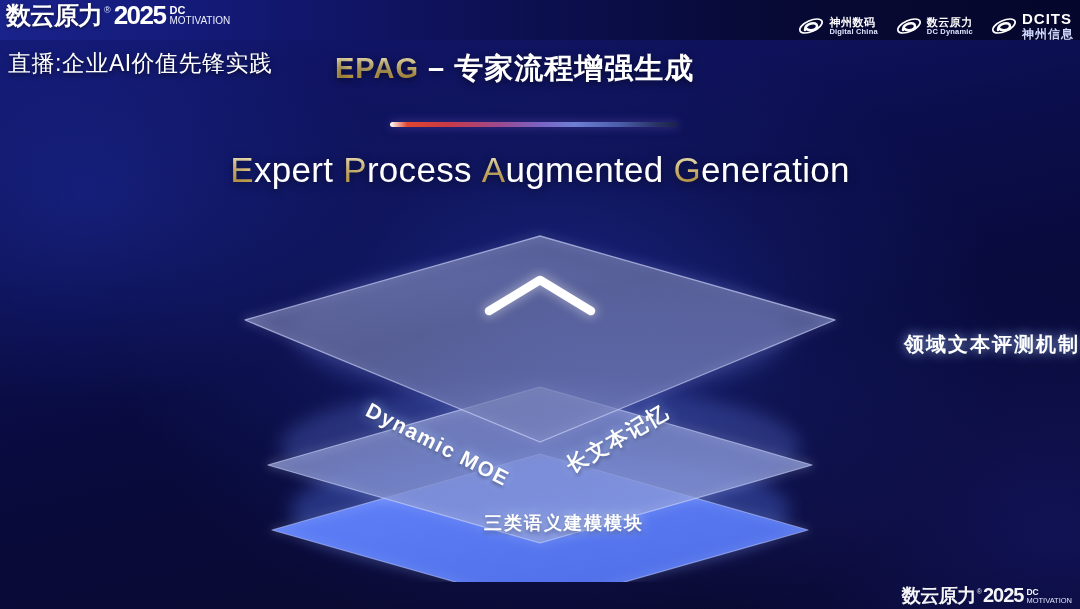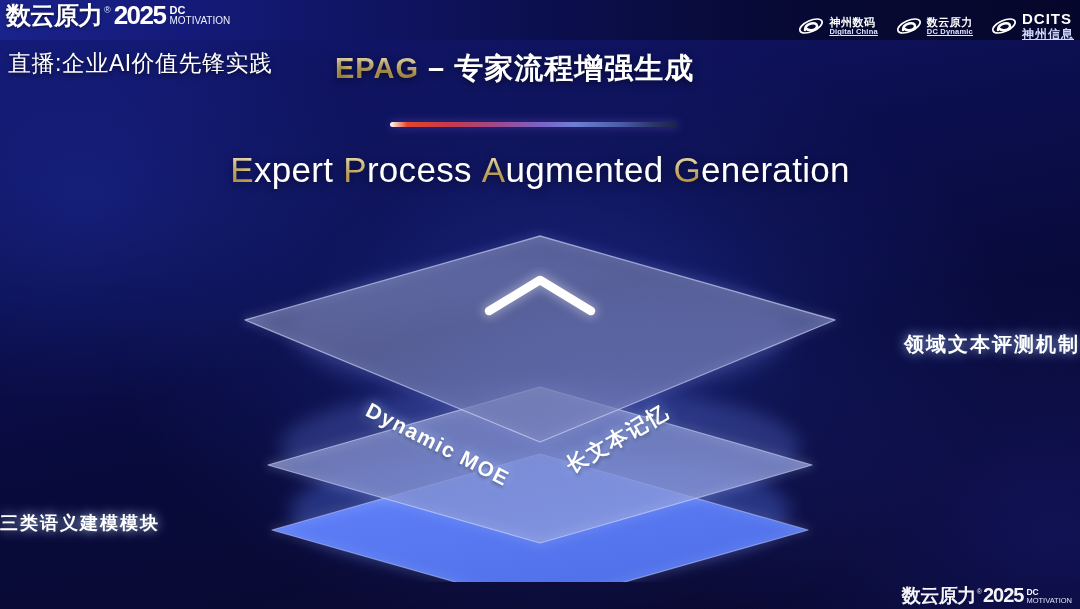--- a/index.html
+++ b/index.html
@@ -41,21 +41,21 @@
   .bl-dc .d2 { font-size:10px; font-weight:normal; color:#eef0ff; letter-spacing:0px; }
 
   
   .partners {
     position:absolute; right:6px; top:3px; display:flex; align-items:center; gap:18px; z-index:6;margin-top:8px;
   }
   .partner { display:flex; align-items:center; gap:5px; }
   .swirl { width:26px; height:22px; flex:none; }
   .p-txt { display:flex; flex-direction:column; line-height:1.12; }
   .p-cn { font-size:11px; font-weight:bold; color:#ffffff; letter-spacing:0.5px; white-space:nowrap;}
-  .p-en { font-size:7.5px; font-weight:bold; color:#dfe6ff; letter-spacing:0.2px; white-space:nowrap;text-decoration:underline;}
+  .p-en { font-size:7.5px; font-weight:bold; color:#dfe6ff; letter-spacing:0.2px; white-space:nowrap;}
   .p-cn.big { font-size:15px; letter-spacing:1px; }
   .p-en.cnsm { font-size:12px; color:#cfd8ff; letter-spacing:1px; }
 
   
   .live-banner {
     position:absolute; left:8px; top:48px; z-index:6;
     font-size:23px; font-weight:normal; color:#ffffff; letter-spacing:0.5px;
     text-shadow:0 2px 5px rgba(0,0,0,.65);
     white-space:nowrap;
   }
@@ -100,23 +100,24 @@
   .layer-label {
     position:absolute; z-index:7; color:#ffffff; font-weight:bold;
     white-space:nowrap; pointer-events:none;
   }
   #label-top {
     left:0; top:331px; width:1080px; text-align:right;
     font-size:20px; letter-spacing:2px;
     text-shadow:0 0 12px rgba(160,190,255,.95), 0 2px 5px rgba(0,0,30,.65);
   }
   #label-bottom {
-    left:0; top:511px; width:1080px; 
+    left:0; top:511px; width:1080px; text-align:center;
     font-size:18px; letter-spacing:2px;
     text-shadow:0 0 12px rgba(190,215,255,.95), 0 2px 5px rgba(0,0,40,.6);
+    padding-left:48px;
   }
   #label-mid-left {
     left:373px; top:398px; font-size:21px; letter-spacing:1.5px;
     transform:rotate(27deg); transform-origin:left top;
     text-shadow:0 0 11px rgba(170,200,255,.9), 0 2px 4px rgba(0,0,30,.55);
   }
   #label-mid-right {
     left:561px; top:455px; font-size:21px; letter-spacing:2px;
     transform:rotate(-30deg); transform-origin:left top;
     text-shadow:0 0 11px rgba(170,200,255,.9), 0 2px 4px rgba(0,0,30,.55);

